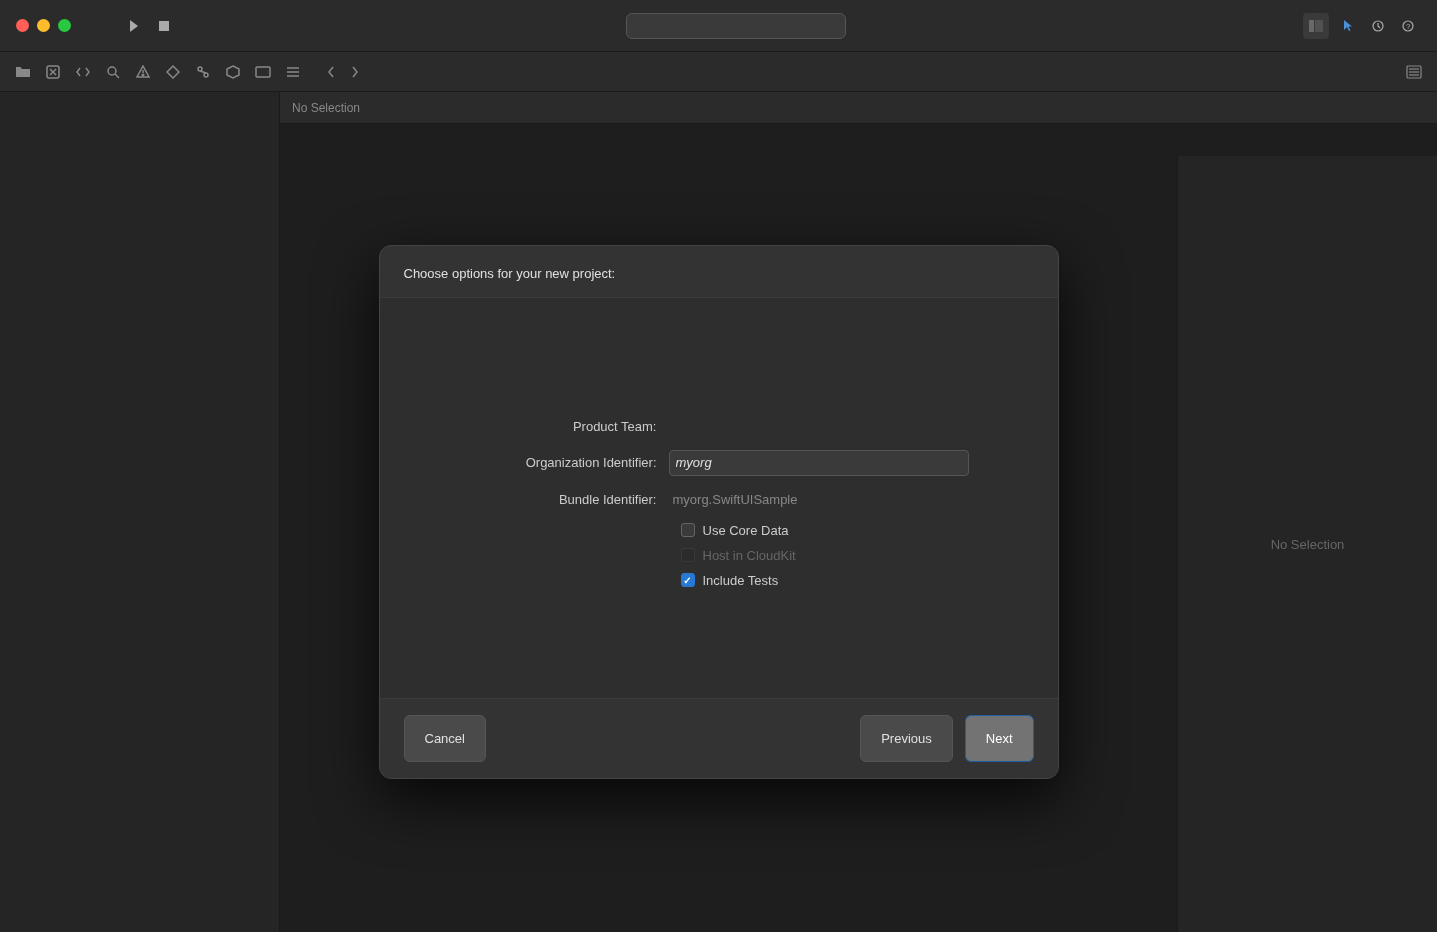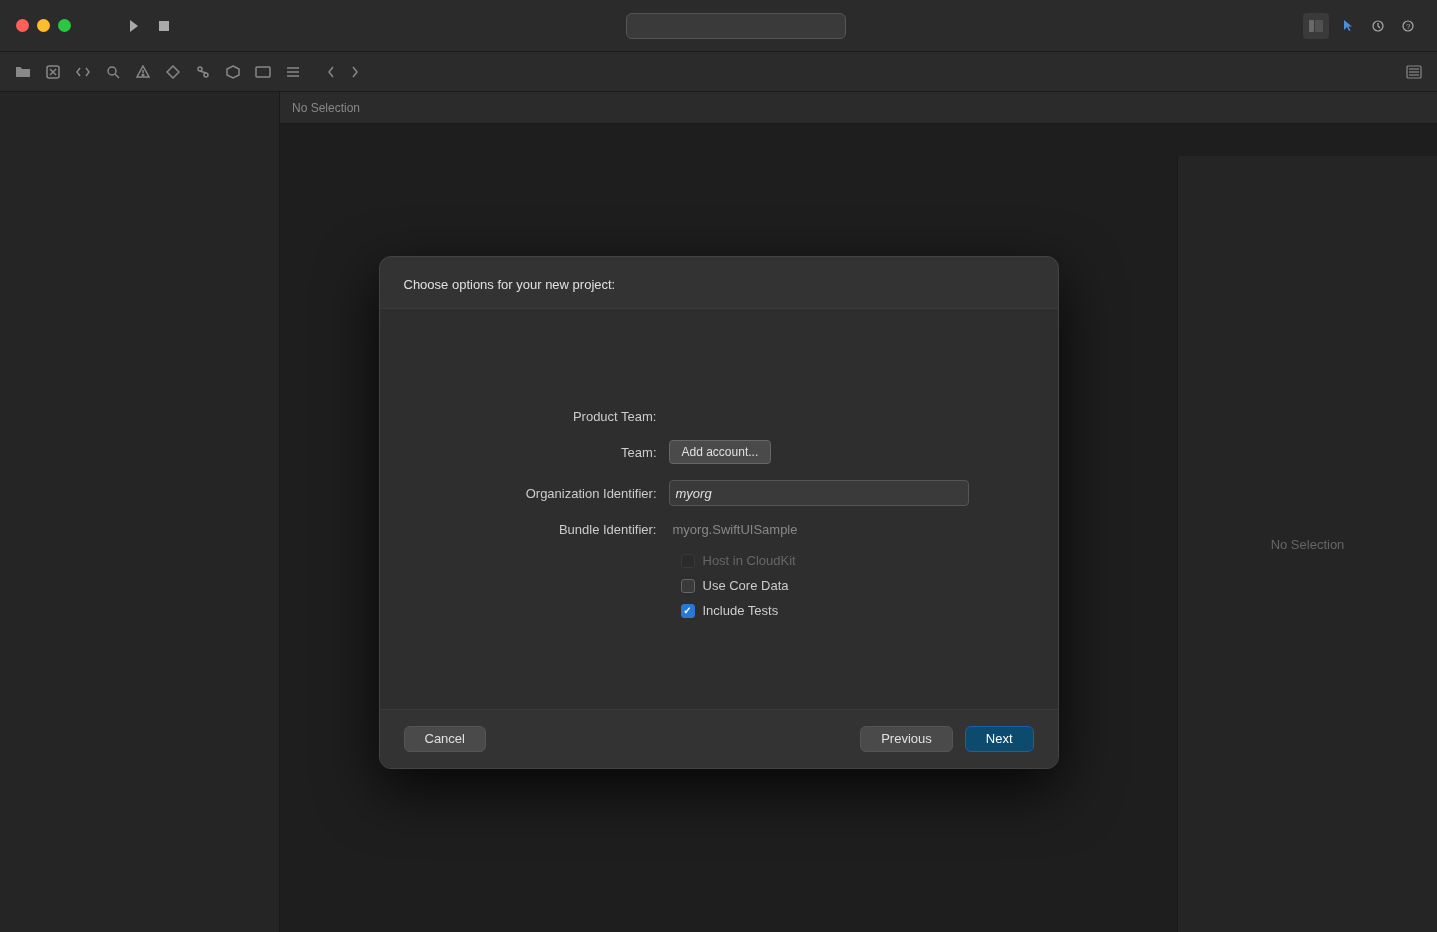--- a/index.html
+++ b/index.html
@@ -355,38 +355,38 @@
       display: flex;
       gap: 8px;
     }
 
     .footer-right {
       display: flex;
       gap: 12px;
     }
 
     .btn {
-      height: 26px;
+      height: 47px;
       padding: 0 20px;
       border-radius: 6px;
       font-size: 13px;
       cursor: pointer;
       display: flex;
       align-items: center;
       justify-content: center;
       border: 1px solid #555;
     }
 
     .btn-default {
       background: #4a4a4a;
       color: #e0e0e0;
     }
 
     .btn-primary {
-      background: #0c4a6e;
+      background: #737373;
       border-color: #1a5fa8;
       color: white;
     }
 
     
     .right-inspector {
       position: absolute;
       top: 32px;
       right: 0;
       width: 260px;
@@ -628,43 +628,39 @@
 
       <div class="dialog-title">Choose options for your new project:</div>
 
       <div class="dialog-content">
         <div class="dialog-form-area">
 
           <div class="form-row">
             <label class="form-label">Product Team:</label>
           </div>
 
-          <div class="form-row">
-            <label class="form-label">Team:</label>
-            <button class="form-button">Add account...</button>
-          </div>
 
           <div class="form-row">
             <label class="form-label">Organization Identifier:</label>
             <input class="form-input-static" type="text" value="myorg" style="background: rgb(58, 58, 58); border: 1px solid rgb(85, 85, 85); color: rgb(224, 224, 224); font-size: 13px; padding: 0px 6px; border-radius: 4px; height: 26px; outline: none; flex: 1 1 0%;">
           </div>
 
           <div class="form-row">
             <label class="form-label">Bundle Identifier:</label>
             <span class="form-bundle-text">myorg.SwiftUISample</span>
           </div>
 
           <div class="checkbox-row">
+            <div class="checkbox"></div>
+            <span class="checkbox-label">Use Core Data</span>
+          </div>
+
+          <div class="checkbox-row">
             <div class="checkbox disabled"></div>
             <span class="checkbox-label disabled">Host in CloudKit</span>
-          </div>
-
-          <div class="checkbox-row">
-            <div class="checkbox"></div>
-            <span class="checkbox-label">Use Core Data</span>
           </div>
 
           <div class="checkbox-row">
             <div class="checkbox checked">
               <span class="checkmark">✓</span>
             </div>
             <span class="checkbox-label">Include Tests</span>
           </div>
 
         </div>

